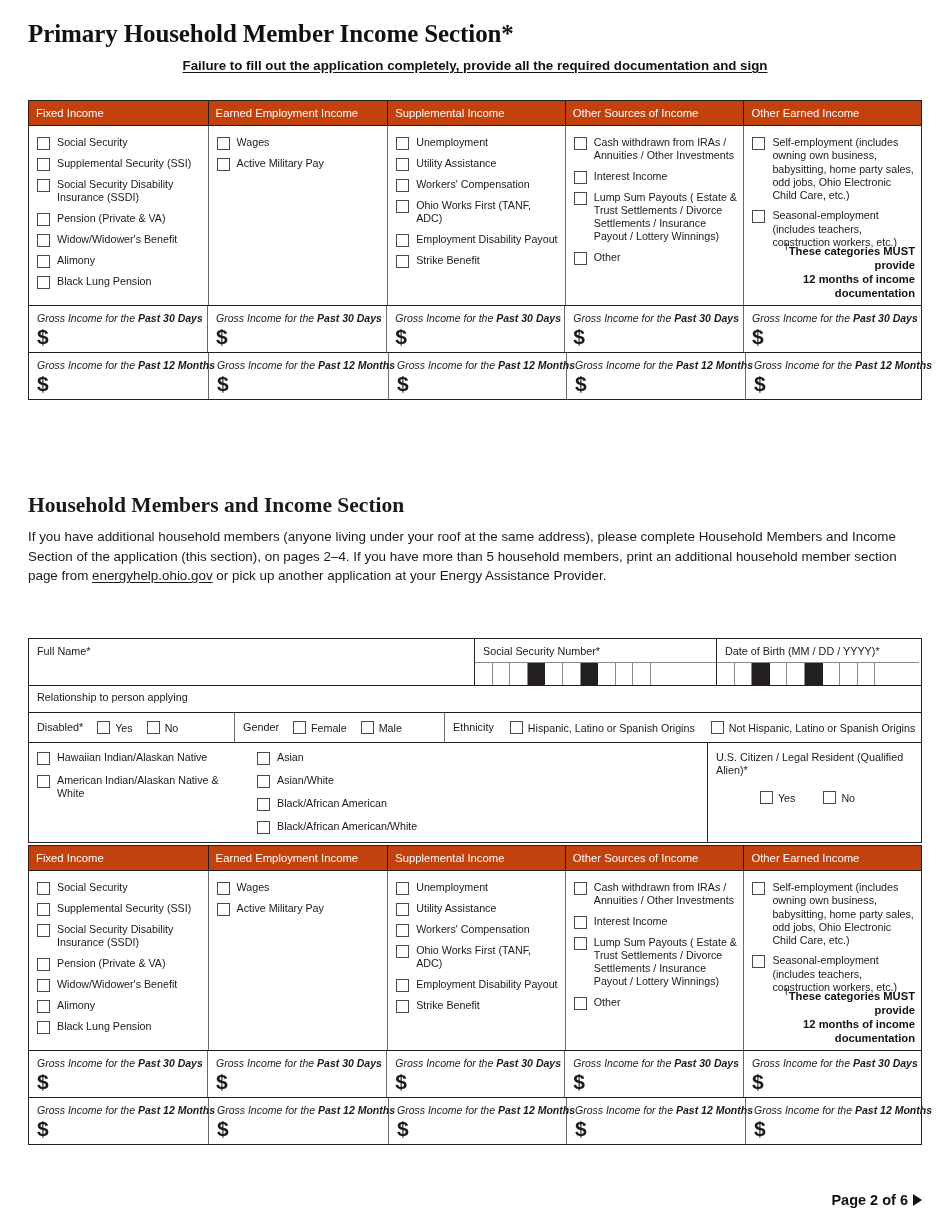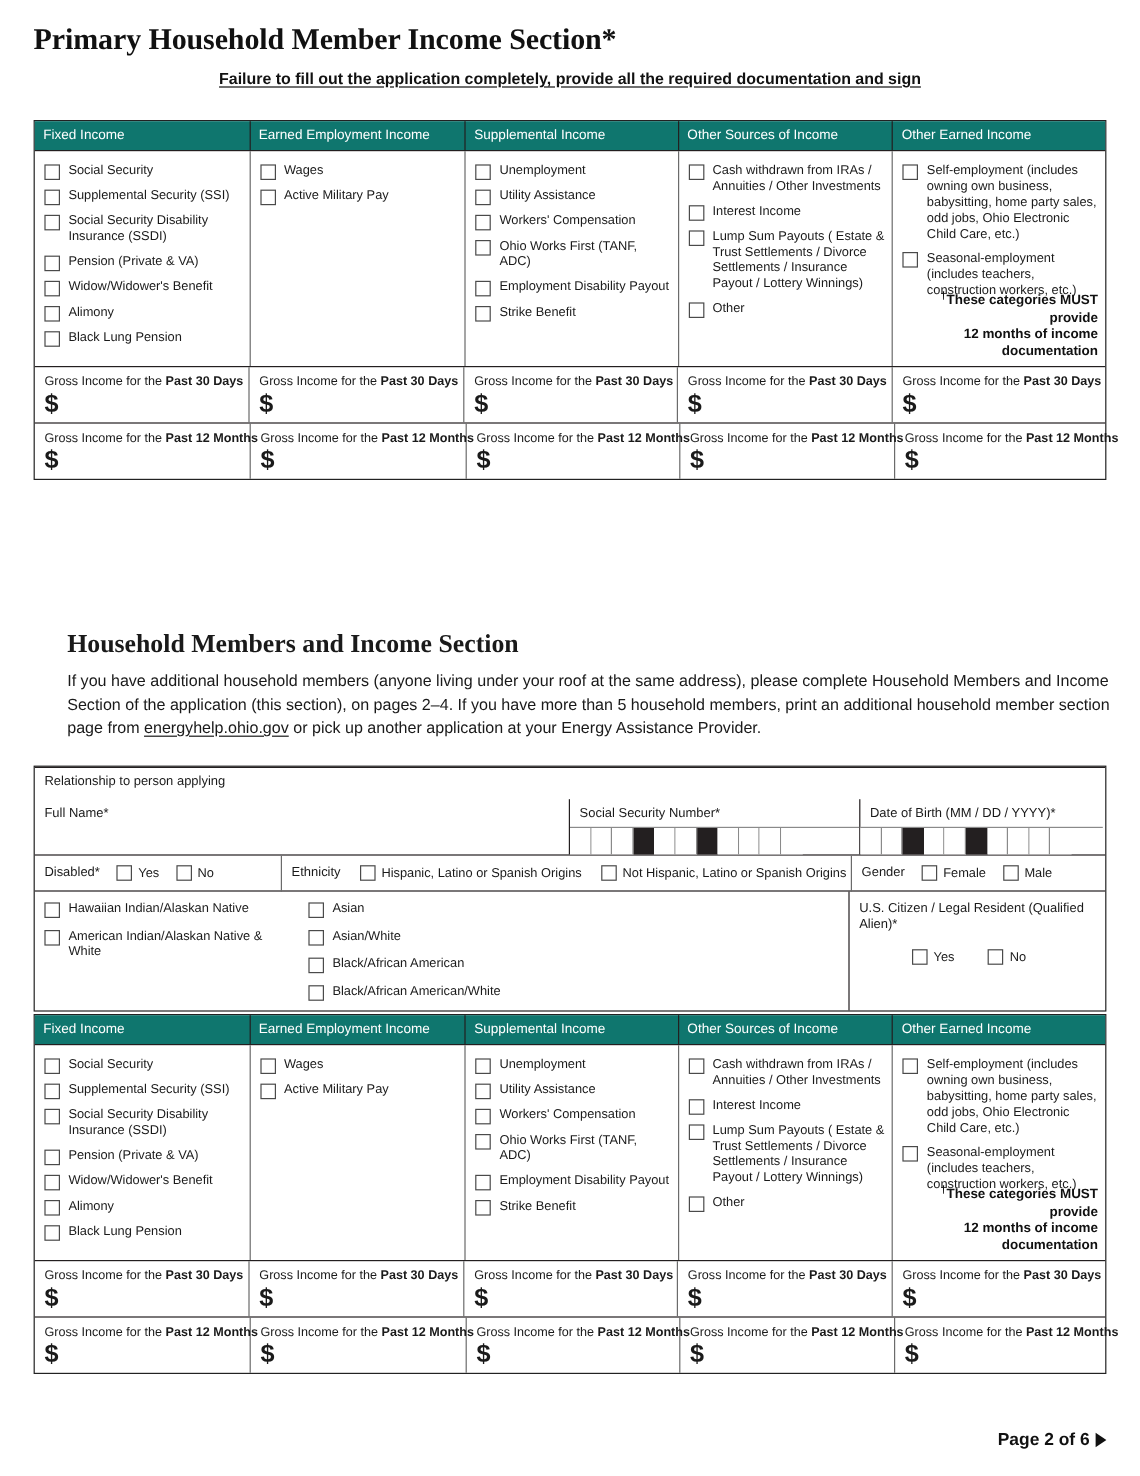--- a/index.html
+++ b/index.html
@@ -34,21 +34,21 @@
     text-align: center;
   }
   .warn span { text-decoration: underline; text-underline-offset: 2px; }
 
   
   .tbl {
     border: 1.6px solid #222;
     width: 100%;
     position: relative;
   }
-  .hdr-row { display: flex; background: #0f766e; }
+  .hdr-row { display: flex; background: #c2410c; }
   .hdr-cell {
     color: #ffffff;
     font-size: 11.3px;
     padding: 5px 0 5px 7px;
     line-height: 14px;
     border-right: 1.6px solid #231f20;
   }
   .hdr-cell:last-child { border-right: none; }
 
   .body-row { display: flex; border-top: 1.3px solid #231f20; }
@@ -81,21 +81,21 @@
   }
   .dagger-note sup { font-size: 9px; }
 
   
   .gi-row { display: flex; border-top: 1.3px solid #231f20; }
   .gi-cell {
     border-right: 1.3px solid #6b6b6b;
     padding: 6px 4px 4px 8px;
   }
   .gi-cell:last-child { border-right: none; }
-  .gi-label { font-size: 10.5px; line-height: 13px; white-space: nowrap; }
+  .gi-label { font-size: 10.5px; line-height: 13px; white-space: nowrap; font-style: italic; }
   .gi-label b { font-weight: bold; }
   .gi-dollar { font-size: 21px; font-weight: bold; line-height: 22px; margin-top: 1px; }
 
   
   h1.hh-title {
     font-family: "Liberation Serif", serif;
     font-weight: bold;
     font-size: 21.5px;
     margin: 0;
   }
@@ -302,101 +302,101 @@
           <div class="gi-label"><span>Gross Income for the </span><b>Past 12 Months</b></div>
           <div class="gi-dollar">$</div>
         </div>
         <div class="gi-cell" style="width:177px">
           <div class="gi-label"><span>Gross Income for the </span><b>Past 12 Months</b></div>
           <div class="gi-dollar">$</div>
         </div>
       </div>
     </div>
 
-  <div style="position:absolute;left:0;top:524px;width:894px;margin-left:28px;">
+  <div style="position:absolute;left:0;top:493px;width:894px;">
     <h1 class="hh-title">Household Members and Income Section</h1>
     <div class="hh-para">
       <span>If you have additional household members (anyone living under your roof at the same address), please complete Household Members and Income Section of the application (this section), on pages 2–4. If you have more than 5 household members, print an additional household member section page from </span><u>energyhelp.ohio.gov</u><span> or pick up another application at your Energy Assistance Provider.</span>
     </div>
   </div>
 
   <div class="tbl" id="member-block" style="position:absolute;left:0;top:638px;">
+      <div class="mrow" style="height:46px">
+        <div class="mcell" style="width:446px;border-right:1.6px solid #231f20;padding:6px 0 0 8px">
+          <div class="lbl">Full Name*</div>
+        </div>
+        <div class="mcell" style="width:242px;border-right:1.6px solid #231f20;">
+          <div class="lbl" style="padding:6px 0 0 8px;height:23px">Social Security Number*</div>
+          <div class="seg-wrap" style="height:23px;border-top:1.1px solid #8a8a8a">
+            <span class="seg"></span>
+            <span class="seg"></span>
+            <span class="seg"></span>
+            <span class="seg blk" style="width:17.6px"></span>
+            <span class="seg"></span>
+            <span class="seg"></span>
+            <span class="seg blk" style="width:17.6px"></span>
+            <span class="seg"></span>
+            <span class="seg"></span>
+            <span class="seg"></span>
+            <span class="seg"></span>
+          </div>
+        </div>
+        <div class="mcell" style="width:202px;">
+          <div class="lbl" style="padding:6px 0 0 8px;height:23px">Date of Birth (MM / DD / YYYY)*</div>
+          <div class="seg-wrap" style="height:23px;border-top:1.1px solid #8a8a8a">
+            <span class="seg"></span>
+            <span class="seg"></span>
+            <span class="seg blk" style="width:17.6px"></span>
+            <span class="seg"></span>
+            <span class="seg"></span>
+            <span class="seg blk" style="width:17.6px"></span>
+            <span class="seg"></span>
+            <span class="seg"></span>
+            <span class="seg"></span>
+            <span class="seg"></span>
+          </div>
+        </div>
+      </div>
       <div class="mrow" style="height:27px;border-top:1.3px solid #231f20">
         <div class="mcell" style="width:890px;padding:5px 0 0 8px">
           <div class="lbl">Relationship to person applying</div>
-        </div>
-      </div>
-      <div class="mrow" style="height:46px">
-        <div class="mcell" style="width:446px;border-right:1.6px solid #231f20;padding:6px 0 0 8px">
-          <div class="lbl">Full Name*</div>
-        </div>
-        <div class="mcell" style="width:242px;border-right:1.6px solid #231f20;">
-          <div class="lbl" style="padding:6px 0 0 8px;height:23px">Social Security Number*</div>
-          <div class="seg-wrap" style="height:23px;border-top:1.1px solid #8a8a8a">
-            <span class="seg"></span>
-            <span class="seg"></span>
-            <span class="seg"></span>
-            <span class="seg blk" style="width:17.6px"></span>
-            <span class="seg"></span>
-            <span class="seg"></span>
-            <span class="seg blk" style="width:17.6px"></span>
-            <span class="seg"></span>
-            <span class="seg"></span>
-            <span class="seg"></span>
-            <span class="seg"></span>
-          </div>
-        </div>
-        <div class="mcell" style="width:202px;">
-          <div class="lbl" style="padding:6px 0 0 8px;height:23px">Date of Birth (MM / DD / YYYY)*</div>
-          <div class="seg-wrap" style="height:23px;border-top:1.1px solid #8a8a8a">
-            <span class="seg"></span>
-            <span class="seg"></span>
-            <span class="seg blk" style="width:17.6px"></span>
-            <span class="seg"></span>
-            <span class="seg"></span>
-            <span class="seg blk" style="width:17.6px"></span>
-            <span class="seg"></span>
-            <span class="seg"></span>
-            <span class="seg"></span>
-            <span class="seg"></span>
-          </div>
         </div>
       </div>
       <div class="mrow" style="height:30px;border-top:1.3px solid #231f20;align-items:center">
         <div class="mcell" style="width:205px;padding-left:8px;display:flex;align-items:center;gap:14px">
           <span class="lbl">Disabled*</span>
           <span class="inline-cb">
             <span class="cb"></span>
             <span class="t">Yes</span>
           </span>
           <span class="inline-cb">
             <span class="cb"></span>
             <span class="t">No</span>
           </span>
         </div>
+        <div class="mcell" style="width:210px;border-left:1.3px solid #6b6b6b;height:30px;padding-left:8px;display:flex;align-items:center;gap:14px">
+          <span class="lbl">Gender</span>
+          <span class="inline-cb">
+            <span class="cb"></span>
+            <span class="t">Female</span>
+          </span>
+          <span class="inline-cb">
+            <span class="cb"></span>
+            <span class="t">Male</span>
+          </span>
+        </div>
         <div class="mcell" style="width:475px;border-left:1.3px solid #6b6b6b;height:30px;padding-left:8px;display:flex;align-items:center;gap:16px">
           <span class="lbl">Ethnicity</span>
           <span class="inline-cb">
             <span class="cb"></span>
             <span class="t">Hispanic, Latino or Spanish Origins</span>
           </span>
           <span class="inline-cb">
             <span class="cb"></span>
             <span class="t">Not Hispanic, Latino or Spanish Origins</span>
-          </span>
-        </div>
-        <div class="mcell" style="width:210px;border-left:1.3px solid #6b6b6b;height:30px;padding-left:8px;display:flex;align-items:center;gap:14px">
-          <span class="lbl">Gender</span>
-          <span class="inline-cb">
-            <span class="cb"></span>
-            <span class="t">Female</span>
-          </span>
-          <span class="inline-cb">
-            <span class="cb"></span>
-            <span class="t">Male</span>
           </span>
         </div>
       </div>
       <div class="mrow" style="height:100px;border-top:1.3px solid #231f20">
         <div class="mcell" style="width:678px;padding:8px 0 0 8px;display:flex">
           <div style="width:220px;flex:none">
             <div class="race-col-item">
               <span class="cb"></span>
               <span class="cb-label" style="max-width:170px">Hawaiian Indian/Alaskan Native</span>
             </div>

